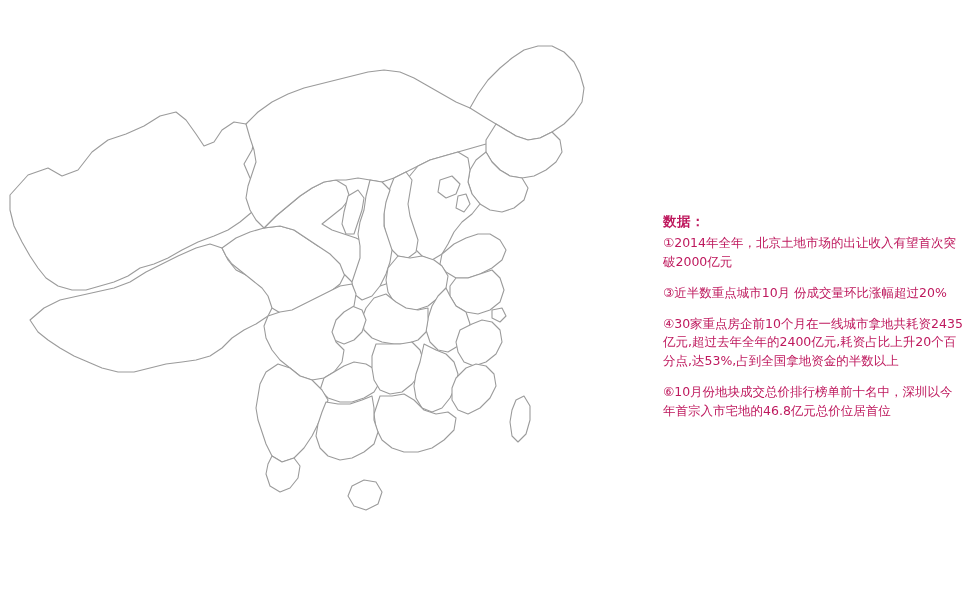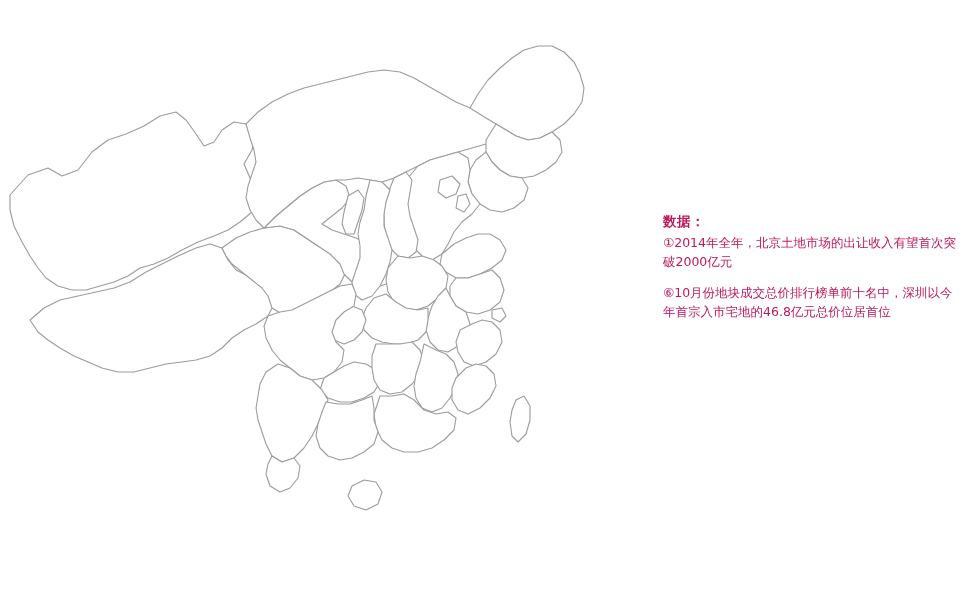--- a/index.html
+++ b/index.html
@@ -134,16 +134,18 @@
 
         <path class="province" d="M272 456 L282 462 L294 458 L300 466 L298 478 L290 488 L280 492 L270 486 L266 474 L268 464 Z"></path>
 
       </g>
     </svg>
   </div>
 
   <div id="data-panel">
     <p class="panel-title">数据：</p>
     <p class="item">①2014年全年，北京土地市场的出让收入有望首次突破2000亿元</p>
+    <p class="item">③近半数重点城市10月 份成交量环比涨幅超过20%</p>
+    <p class="item">④30家重点房企前10个月在一线城市拿地共耗资2435亿元,超过去年全年的2400亿元,耗资占比上升20个百分点,达53%,占到全国拿地资金的半数以上</p>
     <p class="item">⑥10月份地块成交总价排行榜单前十名中，深圳以今年首宗入市宅地的46.8亿元总价位居首位</p>
   </div>
 
 </div>
 
 </body></html>

